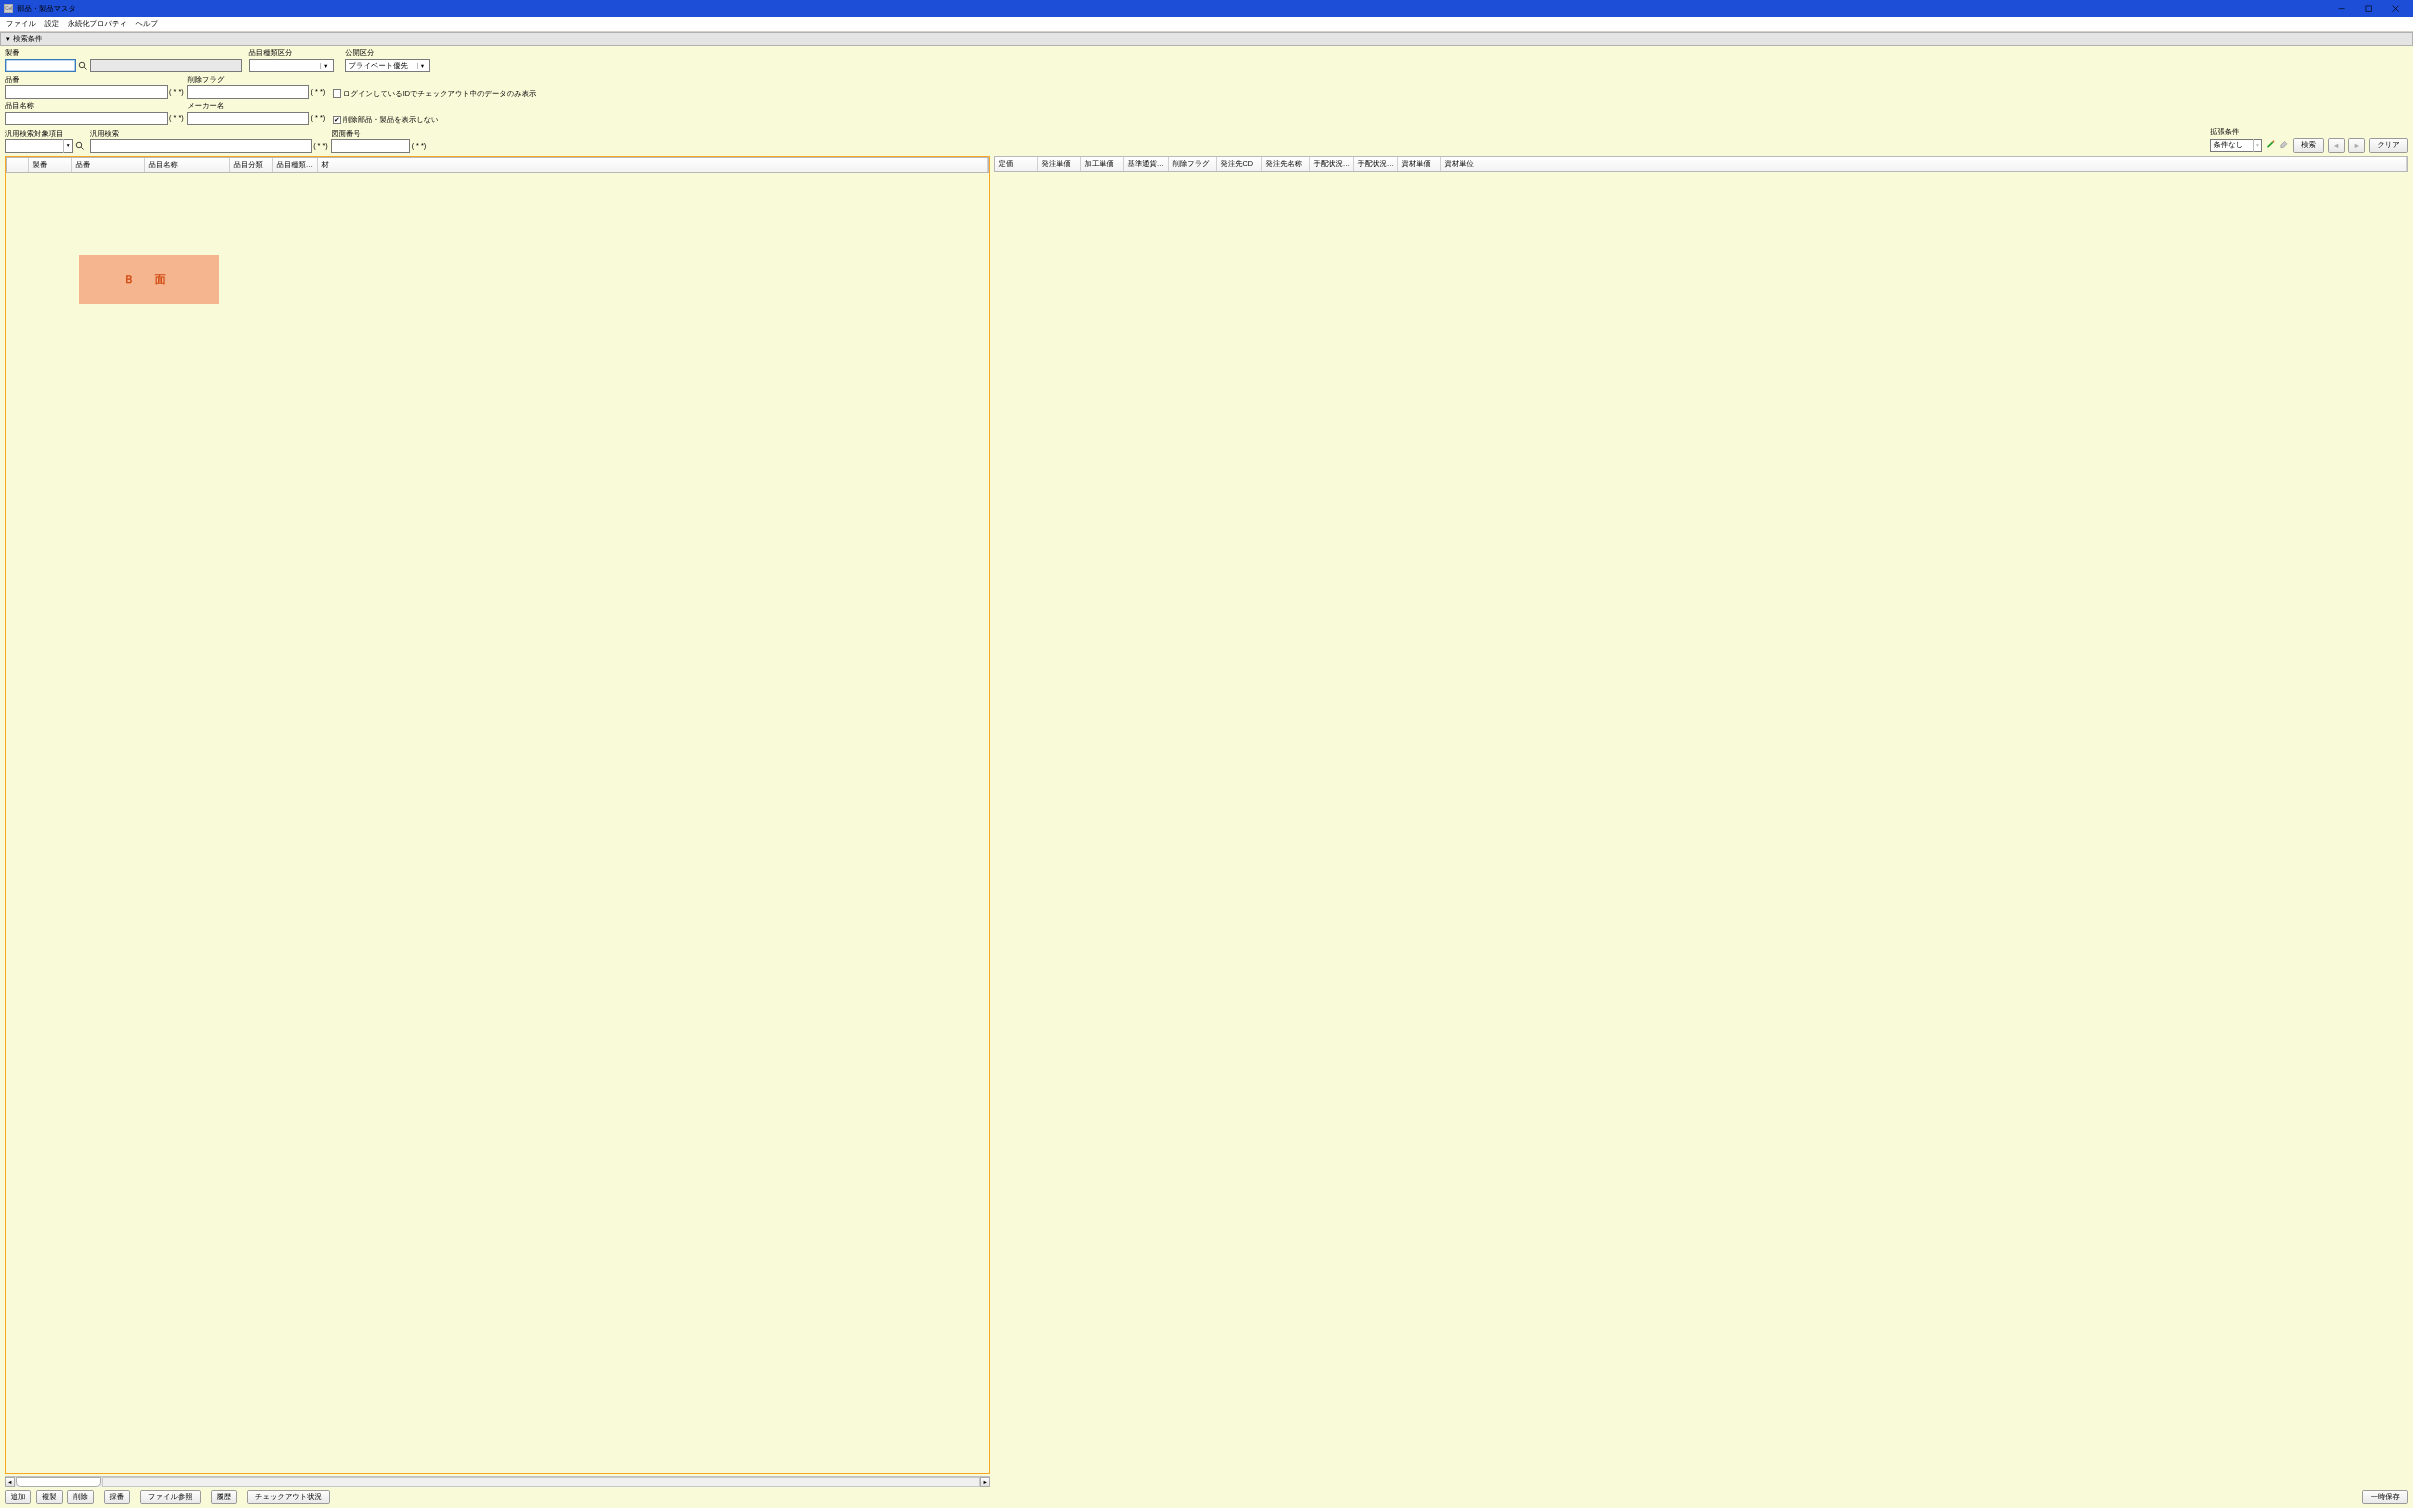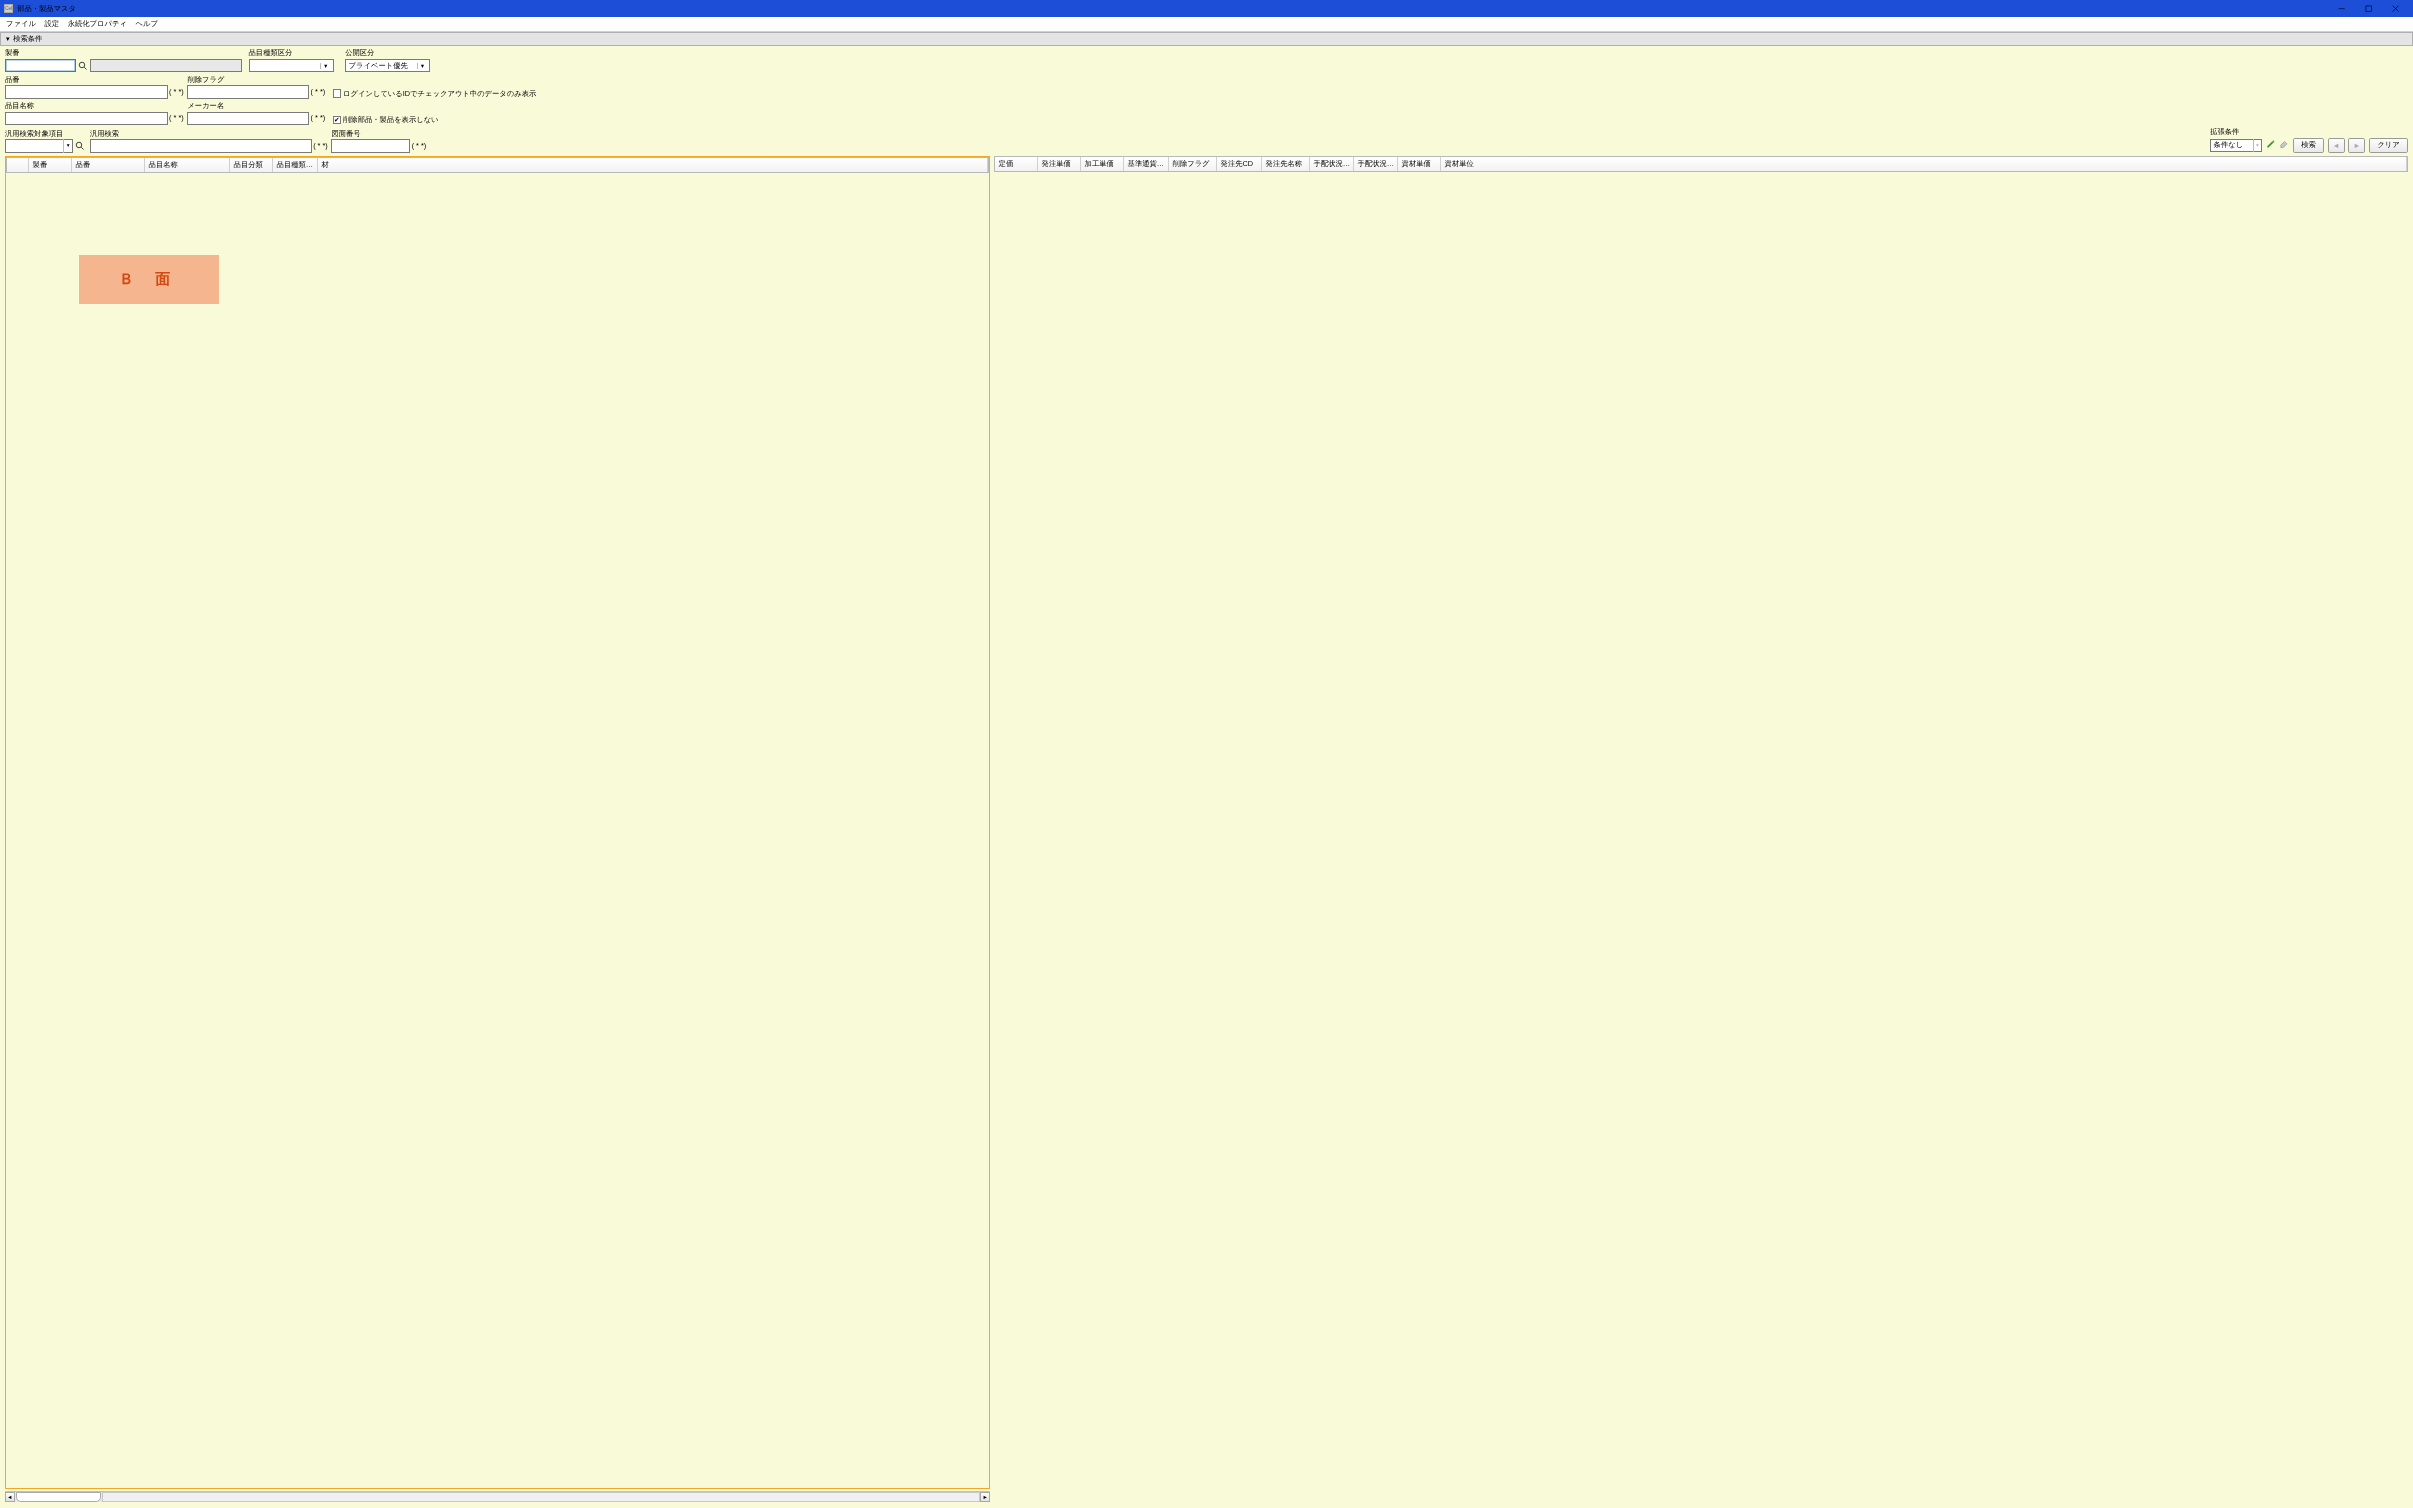--- a/index.html
+++ b/index.html
@@ -47,21 +47,21 @@
 
 .grids { flex:1; display:flex; gap:3.7px; padding: 0 4.9px 2.4px 4.9px; overflow:hidden;}
 .grid-pane { background:#f8fad8; border:0; display:flex; flex-direction:column; position:relative; overflow:hidden;}
 .grid-pane.left { flex: 0 0 41%; border: 1.8px solid #f5a623; }
 .grid-pane.right { flex: 1; }
 .grid-header { display:flex; background:#fff; border:0.6px solid #b8b8b8;}
 .grid-header .col { border-right:0.6px solid #d0d0d0; padding:1.8px 3.7px; color:#000; background:linear-gradient(#fff,#f2f2f2); white-space:nowrap; overflow:hidden;}
 .grid-header .col:first-child { min-width: 22px;}
 .grid-body { flex:1; background:#f8fad8;}
 
-.b-overlay { position:absolute; top: 98px; left: 73px; width: 140px; height: 49px; background: rgba(243,162,121,0.78); display:flex; align-items:center; justify-content:center; font-size: 15px; color:#d24a12; letter-spacing: 8.5px; font-weight:bold;}
+.b-overlay { position:absolute; top: 98px; left: 73px; width: 140px; height: 49px; background: rgba(243,162,121,0.78); display:flex; align-items:center; justify-content:center; font-size: 11px; color:#d24a12; letter-spacing: 8.5px; font-weight:bold;}
 
 .left-footer-scroll { height:11px; display:flex; align-items:center; background:#e8e8e8; border-top:0.6px solid #c0c0c0;}
 .scroll-arrow { width:9.8px; height:9.8px; border:0.6px solid #aaa; background:linear-gradient(#fff,#e0e0e0); display:flex; align-items:center; justify-content:center; font-size:5.5px;}
 .scroll-track { flex:1; height:9.8px; background:#f0f0f0; border:0.6px solid #c8c8c8;}
 .blank-tab { width: 85px; height:9.8px; border:0.6px solid #aaa; border-radius: 0 0 4.9px 4.9px; background:#fff; margin:0 1.2px;}
 
 .button-rows { padding: 2.4px 4.9px 3.7px 4.9px; display:flex; flex-direction:column; gap:3.7px;}
 .button-row { display:flex; align-items:center; gap:4.9px;}
 .button-row .spacer { flex:1;}
 
@@ -279,16 +279,27 @@
       <div class="left-footer-scroll">
         <div class="scroll-arrow">◄</div>
         <div class="blank-tab"></div>
         <div class="scroll-track"></div>
         <div class="scroll-arrow">►</div>
       </div>
     </div>
   </div>
 
   <div class="button-rows">
+    <div class="button-row">
+      <div class="btn small">追加</div>
+      <div class="btn small">複製</div>
+      <div class="btn small">削除</div>
+      <div class="btn small" style="margin-left:4.9px;">採番</div>
+      <div class="btn" style="margin-left:4.9px;">ファイル参照</div>
+      <div class="btn small" style="margin-left:4.9px;">履歴</div>
+      <div class="btn" style="margin-left:4.9px;">チェックアウト状況</div>
+      <div class="spacer"></div>
+      <div class="btn">一時保存</div>
+    </div>
   </div>
 
 </div>
 
 
 </body></html>

